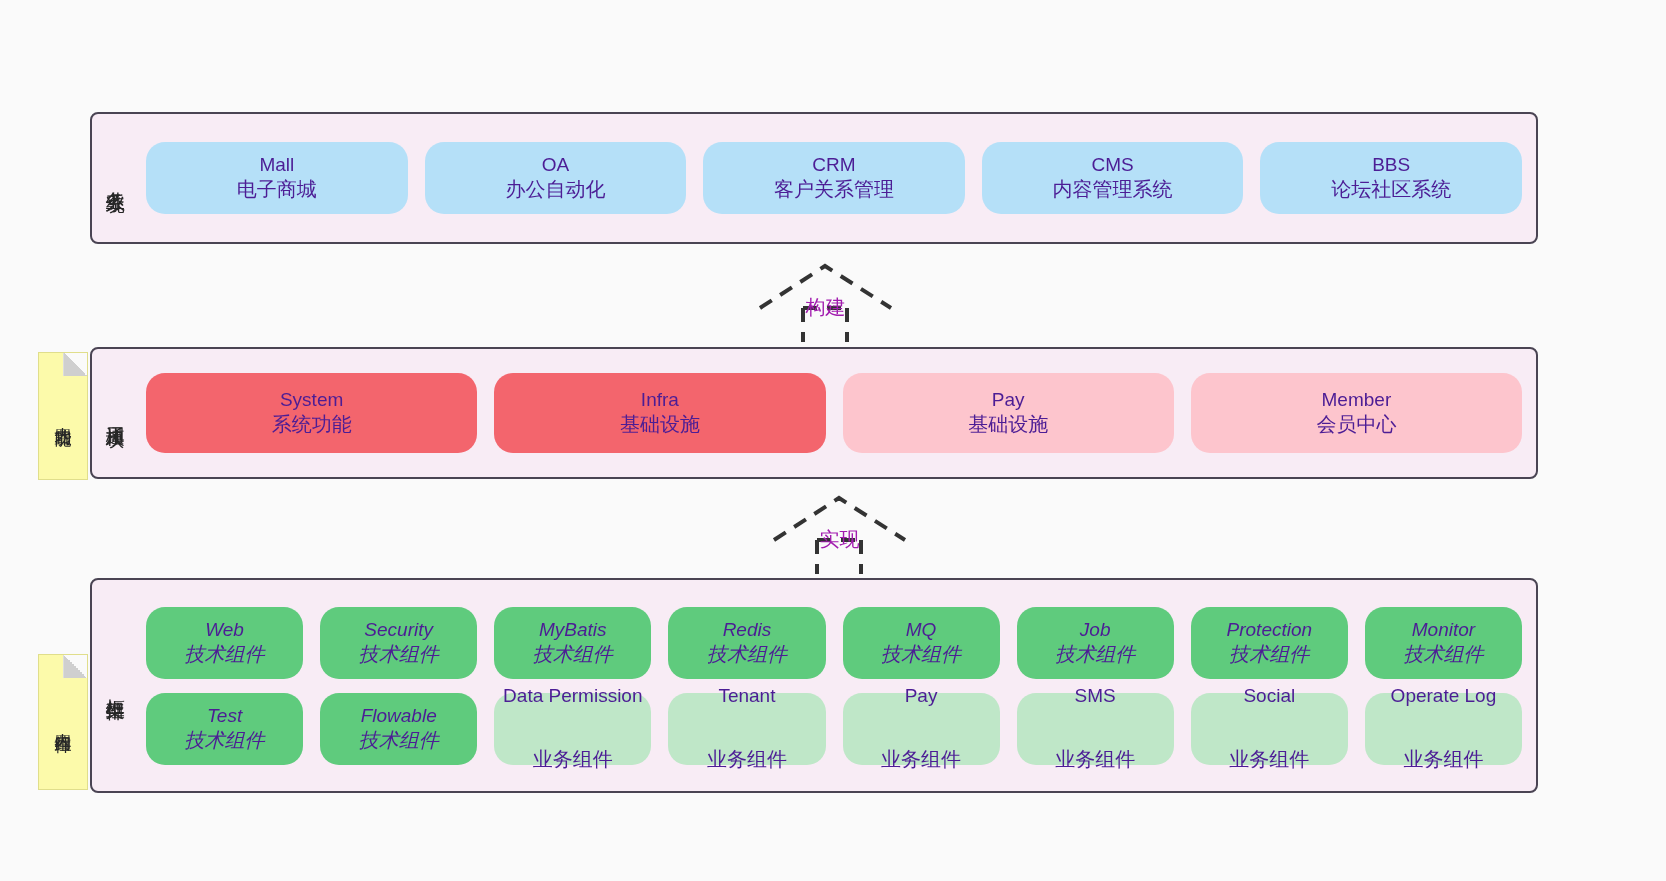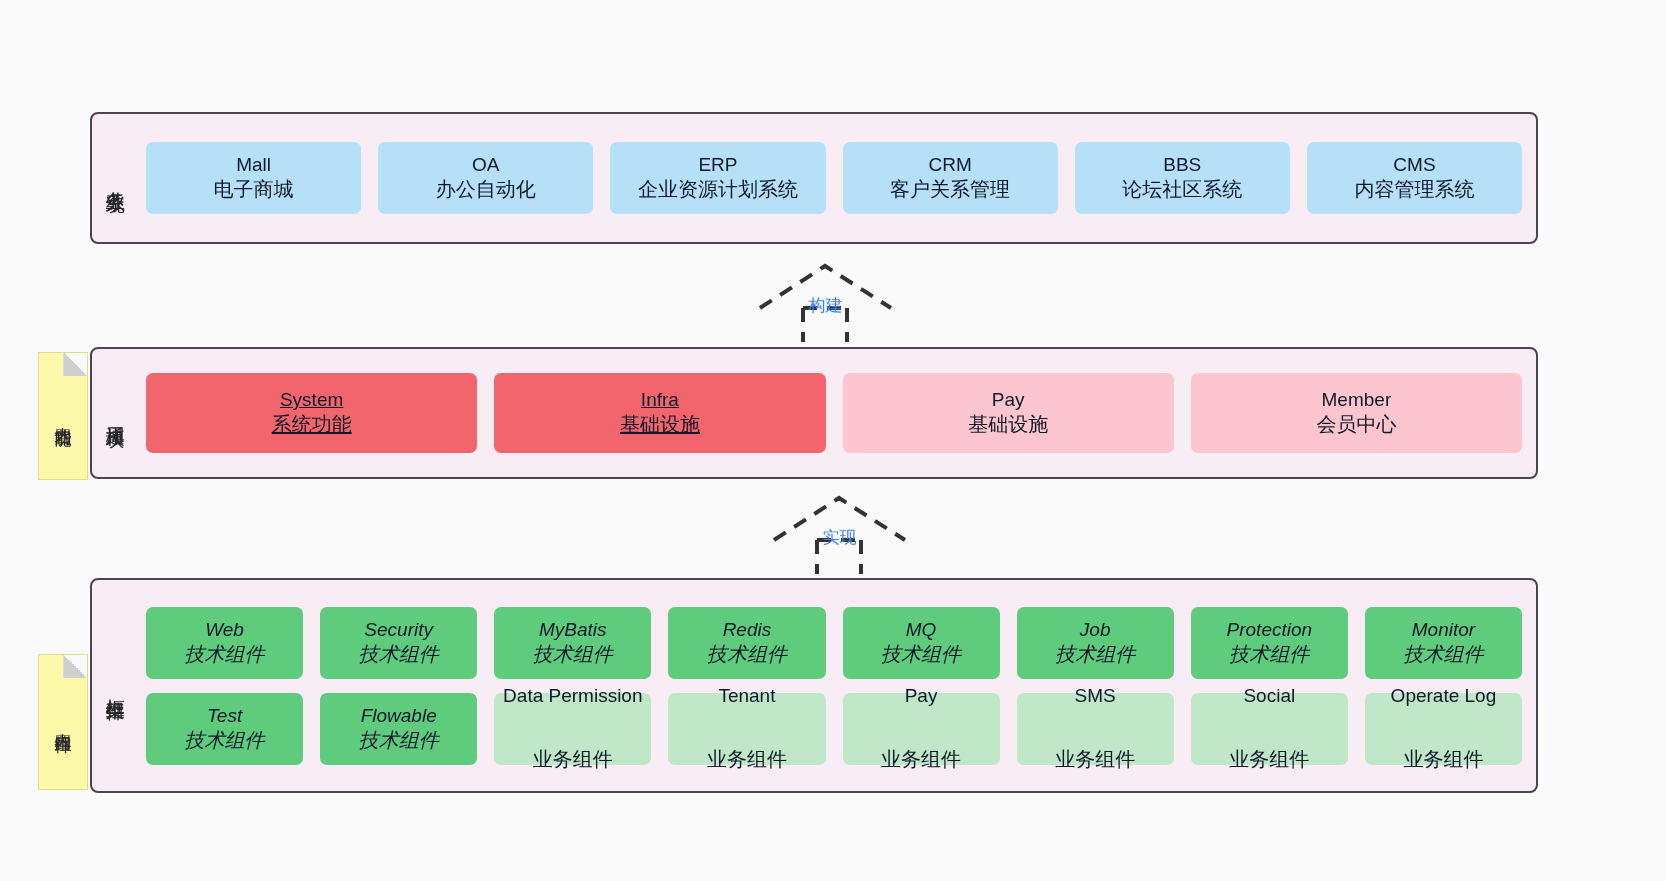--- a/index.html
+++ b/index.html
@@ -43,36 +43,36 @@
     gap: 14px;
     padding: 12px 14px 12px 8px;
   }
   .row {
     display: flex;
     gap: 17px;
     align-items: stretch;
   }
   .cell {
     flex: 1 1 0;
-    border-radius: 7px;
+    border-radius: 19px;
     display: flex;
     flex-direction: column;
     align-items: center;
     justify-content: center;
     text-align: center;
-    color: #0f172a;
+    color: #4c1d95;
     line-height: 1.28;
     padding: 6px 4px;
   }
   .cell .en { font-size: 19px; }
   .cell .cn { font-size: 20px; }
 
   
   .c-blue        { background: #b5e0f8; }
-  .c-red         { background: #f3656d; text-decoration: underline; }
+  .c-red         { background: #f3656d; }
   .c-pink        { background: #fdc5cd; }
   .c-green       { background: #5fcb7d; font-style: italic; }
   .c-greenlight  { background: #bfe7c8; gap: 39px; }
 
   
   #layer-business { left: 90px;  top: 112px; width: 1448px; height: 132px; }
   #layer-common   { left: 90px;  top: 347px; width: 1448px; height: 132px; }
   #layer-frame    { left: 90px;  top: 578px; width: 1448px; height: 215px; }
 
   #layer-business .cell { height: 72px; }
@@ -106,22 +106,22 @@
   #note-frame  { left: 38px; top: 654px; width: 50px; height: 136px; }
 
   
   .connector { position: absolute; }
   .connector svg { display: block; overflow: visible; }
   .connector .label {
     position: absolute;
     left: 50%;
     transform: translateX(-50%);
     top: 36px;
-    font-size: 17px;
-    color: #3b82f6;
+    font-size: 20px;
+    color: #a21caf;
     background: transparent;
     padding: 0 2px;
     white-space: nowrap;
   }
   #connector-build  { left: 748px; top: 258px; width: 155px; height: 84px; }
   #connector-impl   { left: 762px; top: 490px; width: 155px; height: 84px; }
 </style>
 </head>
 <body>
 
@@ -135,38 +135,34 @@
         <div class="cell c-blue">
           <span class="en">Mall</span>
           <span class="cn">电子商城</span>
         </div>
 
         <div class="cell c-blue">
           <span class="en">OA</span>
           <span class="cn">办公自动化</span>
         </div>
 
-        <div class="cell c-blue">
-          <span class="en">ERP</span>
-          <span class="cn">企业资源计划系统</span>
-        </div>
 
         <div class="cell c-blue">
           <span class="en">CRM</span>
           <span class="cn">客户关系管理</span>
         </div>
 
         <div class="cell c-blue">
+          <span class="en">CMS</span>
+          <span class="cn">内容管理系统</span>
+        </div>
+
+        <div class="cell c-blue">
           <span class="en">BBS</span>
           <span class="cn">论坛社区系统</span>
-        </div>
-
-        <div class="cell c-blue">
-          <span class="en">CMS</span>
-          <span class="cn">内容管理系统</span>
         </div>
 
       </div>
     </div>
   </div>
 
   <div class="connector" id="connector-build">
     <svg width="155" height="84" viewBox="0 0 155 84" aria-hidden="true">
       <path d="M12 50 L77 8 L143 50" fill="none" stroke="#333333" stroke-width="4" stroke-dasharray="14,10" stroke-linecap="butt"></path>
       <path d="M55 50 L55 84 M99 50 L99 84 M55 50 L99 50" fill="none" stroke="#333333" stroke-width="4" stroke-dasharray="14,10"></path>

